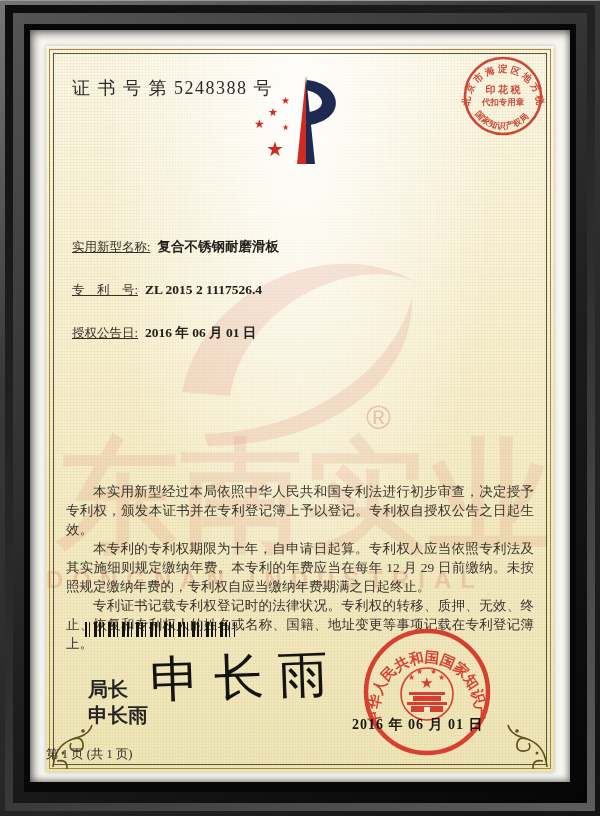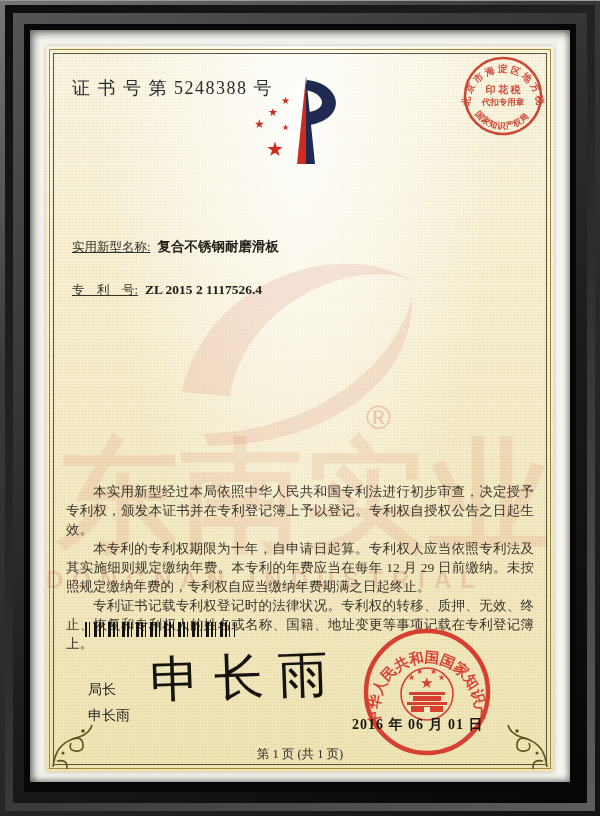--- a/index.html
+++ b/index.html
@@ -43,26 +43,26 @@
   .fields{position:absolute;left:26px;top:190px;width:460px;}
   .field-row{height:43px;line-height:20px;white-space:nowrap;}
   .flabel{font-size:12.5px;color:#33302a;white-space:pre;text-decoration:underline;}
   .fvalue{font-size:13.5px;font-weight:bold;color:#23201b;margin-left:7px;}
 
   .paras{position:absolute;left:20px;top:436px;width:468px;font-size:13.5px;line-height:19px;color:#3b352c;}
   .paras p{margin:0;text-indent:2em;text-align:justify;}
 
   .barcode{position:absolute;left:39px;top:576px;width:150px;height:15px;
     background:repeating-linear-gradient(90deg,#141414 0 2px,transparent 2px 4px,#141414 4px 5px,transparent 5px 9px,#141414 9px 12px,transparent 12px 14px);}
-  .director{position:absolute;left:42px;top:630px;font-family:"Liberation Sans","DejaVu Sans",sans-serif;font-size:14px;font-weight:normal;color:#262320;line-height:26px;}
+  .director{position:absolute;left:42px;top:630px;font-family:"Liberation Sans","DejaVu Sans",sans-serif;font-size:20px;font-weight:bold;color:#262320;line-height:26px;}
   .signature{position:absolute;left:104px;top:598px;font-size:50px;letter-spacing:14px;color:#15130f;transform:rotate(-2deg);white-space:nowrap;}
 
   .seal{position:absolute;left:315px;top:580px;width:132px;height:132px;opacity:.95;}
   .issue-date{position:absolute;left:306px;top:670px;font-size:14px;font-weight:bold;letter-spacing:1px;color:#1c1a18;mix-blend-mode:multiply;white-space:nowrap;}
-  .footer{position:absolute;left:0;top:700px;width:508px;text-align:center;font-size:12.5px;color:#2e2b26;}
+  .footer{position:absolute;left:0;top:700px;width:508px;font-size:12.5px;color:#2e2b26;}
 
   .layer{position:absolute;inset:0;}
   svg text{font-family:"Liberation Serif","DejaVu Serif",serif;}
 </style>
 </head>
 <body>
 
 <div class="screen">
   <div class="frame-a"></div>
   <div class="frame-b"></div>
@@ -131,20 +131,23 @@
     </svg>
 
 
     <div class="fields">
       <div class="field-row">
         <span class="flabel">实用新型名称:</span><span class="fvalue">复合不锈钢耐磨滑板</span>
       </div>
       <div class="field-row">
         <span class="flabel">专　利　号:</span><span class="fvalue">ZL 2015 2 1117526.4</span>
       </div>
+      <div class="field-row">
+        <span class="flabel">授权公告日:</span><span class="fvalue">2016 年 06 月 01 日</span>
+      </div>
     </div>
 
     <div class="paras">
       <p>本实用新型经过本局依照中华人民共和国专利法进行初步审查，决定授予专利权，颁发本证书并在专利登记簿上予以登记。专利权自授权公告之日起生效。</p>
       <p>本专利的专利权期限为十年，自申请日起算。专利权人应当依照专利法及其实施细则规定缴纳年费。本专利的年费应当在每年 12 月 29 日前缴纳。未按照规定缴纳年费的，专利权自应当缴纳年费期满之日起终止。</p>
       <p>专利证书记载专利权登记时的法律状况。专利权的转移、质押、无效、终止、恢复和专利权人的姓名或名称、国籍、地址变更等事项记载在专利登记簿上。</p>
     </div>
 
     <div class="barcode"></div>
     <div class="director">

